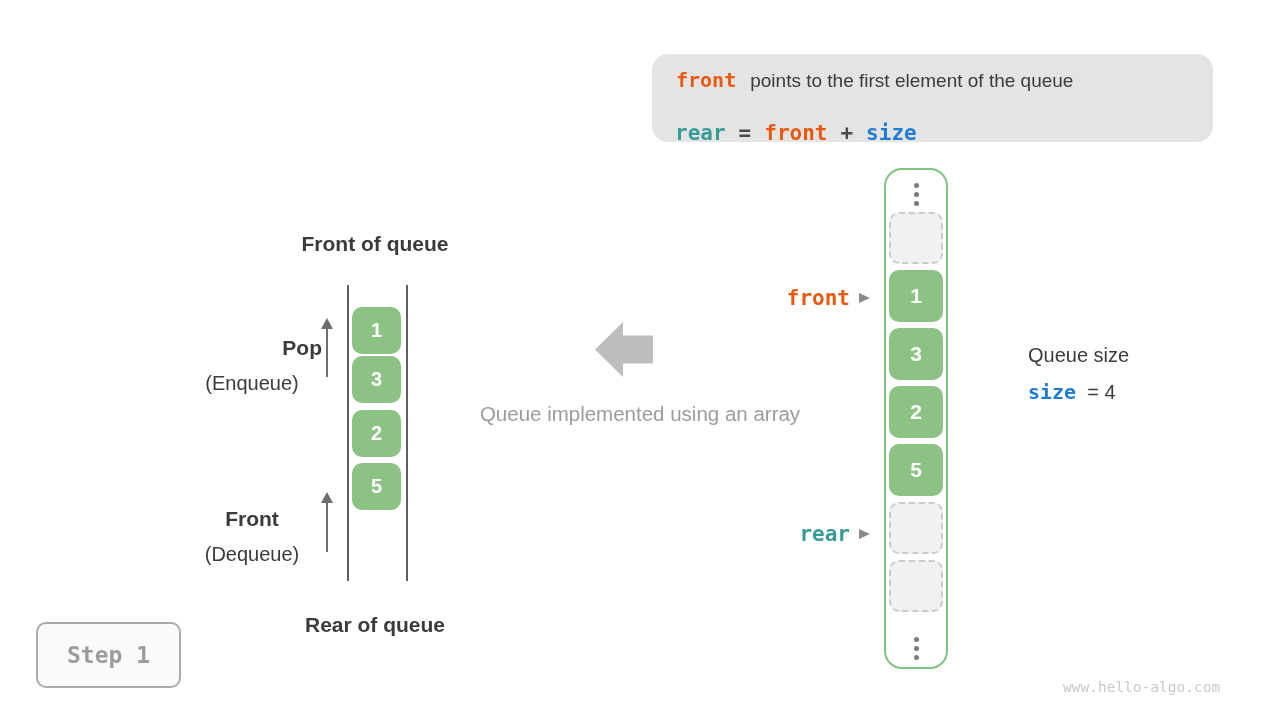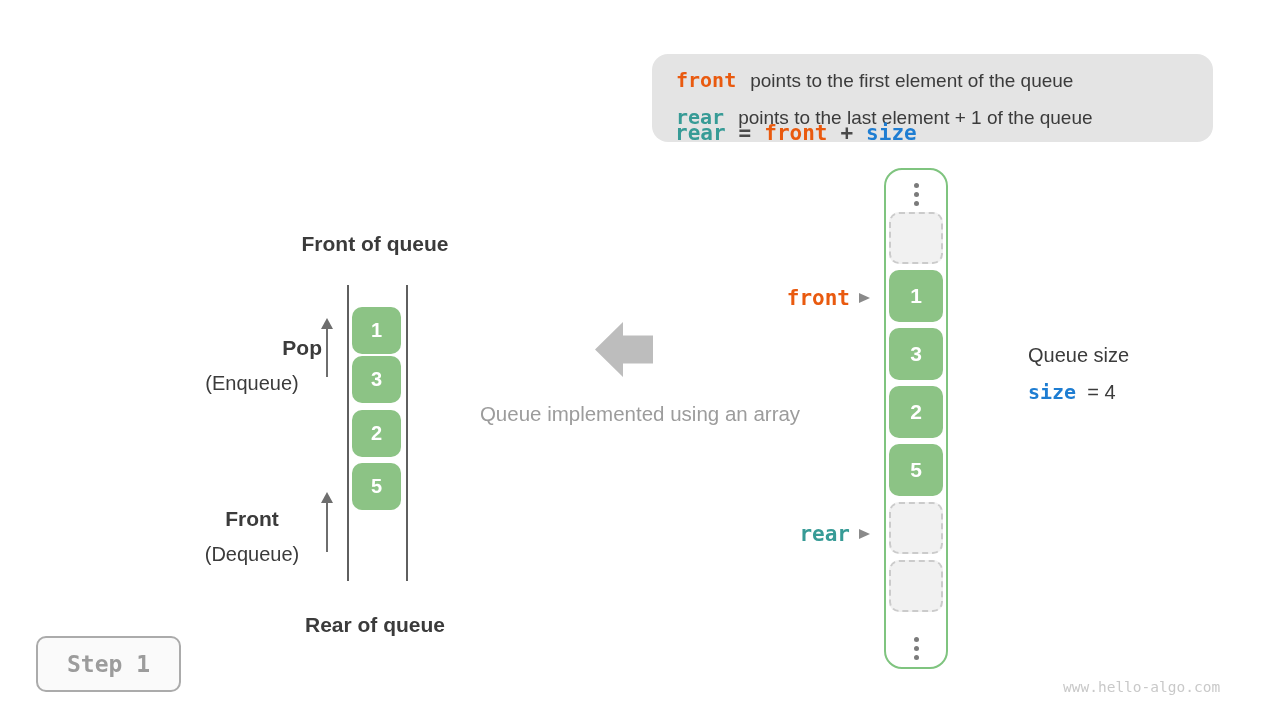--- a/index.html
+++ b/index.html
@@ -61,35 +61,34 @@
     right:410px;height:28px;font-size:21px;
   }
   .tri-right{width:0;height:0;border-left:11px solid #8A8A8A;border-top:5px solid transparent;border-bottom:5px solid transparent;}
 
   
   .queue-size{position:absolute;left:1028px;top:344px;font-size:20px;color:#3B3B3B;}
   .queue-size .row2{margin-top:13px;display:flex;align-items:center;gap:11px;}
 
   
   .step-badge{
-    position:absolute;left:36px;top:636px;width:145px;height:56px;box-sizing:border-box;
+    position:absolute;left:36px;top:622px;width:145px;height:66px;box-sizing:border-box;
     border:2px solid #ABABAB;border-radius:10px;background:#FAFAFA;
     display:flex;align-items:center;justify-content:center;
     font-size:23px;color:#9C9C9C;
   }
   .watermark{position:absolute;left:1063px;top:679px;font-family:"DejaVu Sans Mono",monospace;font-size:14.5px;color:#C9C9C9;}
 </style>
 </head>
 <body>
 
 <div class="stage">
 
   <div class="info-box">
       <div class="info-line"><span class="mono kw" style="color: rgb(233, 90, 15);">front</span><span>points to the first element of the queue</span></div>
-      <div class="info-line"><span class="mono kw" style="color: rgb(55, 155, 150);">rear</span><span>points to the last element + 1 of the queue</span></div>
     </div>
 
   <div class="formula mono">
       <span style="color: rgb(55, 155, 150);">rear</span>
       <span style="color: rgb(74, 74, 74);">=</span>
       <span style="color: rgb(233, 90, 15);">front</span>
       <span style="color: rgb(74, 74, 74);">+</span>
       <span style="color: rgb(30, 125, 210);">size</span>
     </div>
 

